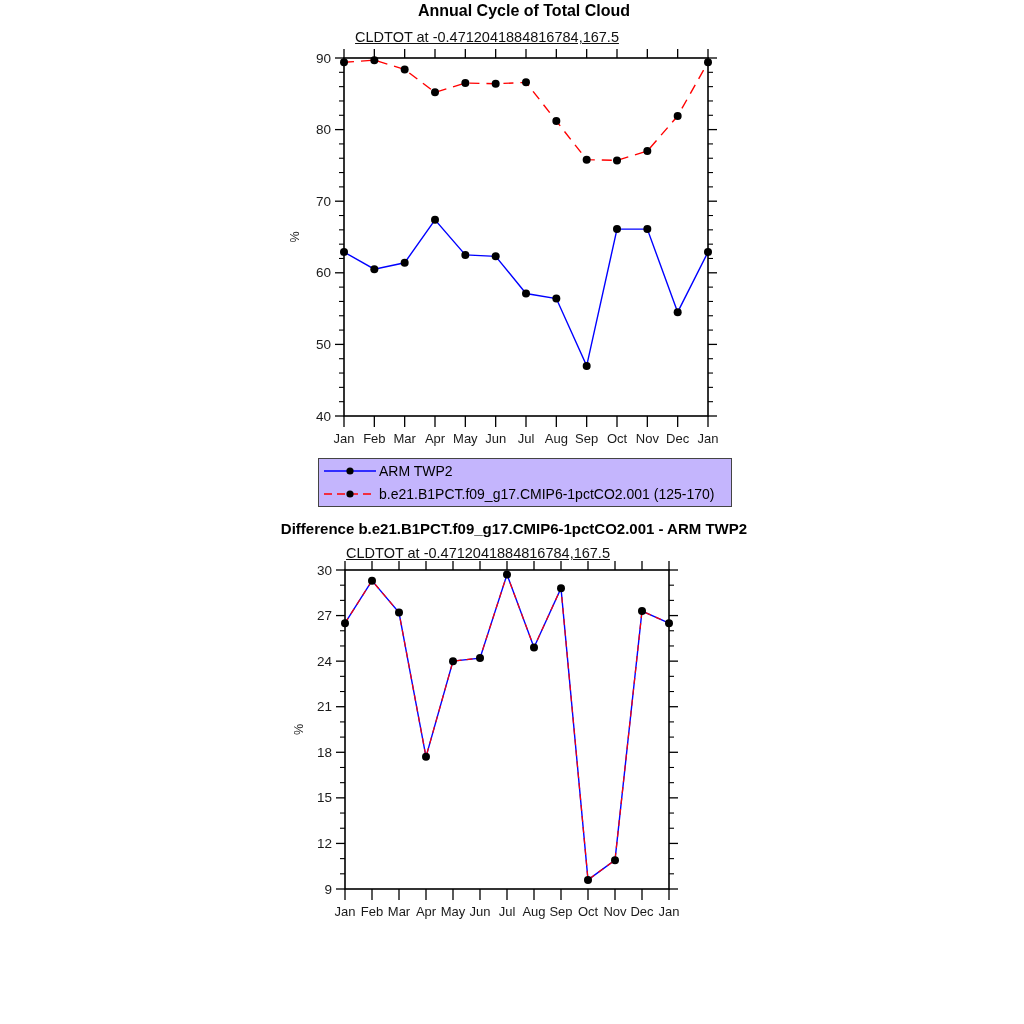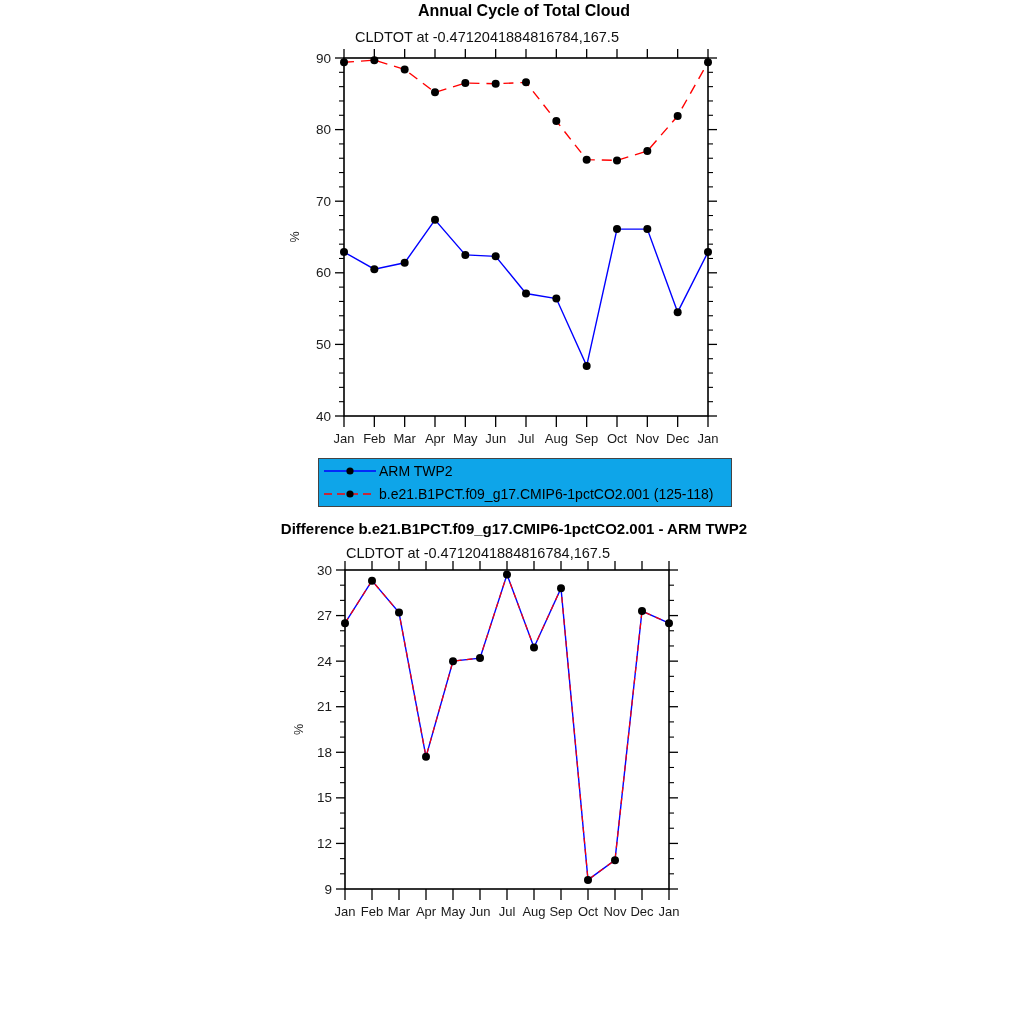--- a/index.html
+++ b/index.html
@@ -7,24 +7,24 @@
     position:relative;
     width:1024px;height:1024px;
     background:#ffffff;
     font-family:"Liberation Sans", sans-serif;
     color:#000;
     overflow:hidden;
   }
   .abs{position:absolute;transform:translateX(-50%);white-space:nowrap;}
   .chart-title{font-weight:bold;font-size:16px;color:#000;}
   .chart-title.small{font-size:15px;}
-  .chart-sub{font-size:14.5px;color:#111;}
+  .chart-sub{font-size:14.5px;color:#111;text-decoration:underline;}
   #legend-box{
     position:absolute;left:318px;top:458px;width:414px;height:49px;
-    border:1px solid #444;background:#0ea5e9;box-sizing:border-box;
+    border:1px solid #444;background:#c4b5fd;box-sizing:border-box;
     display:flex;flex-direction:column;justify-content:center;
     padding-left:3px;
   }
   .legend-row{display:flex;align-items:center;height:23px;font-size:14px;}
   .legend-row svg{flex:0 0 auto;display:block;}
   .legend-label{margin-left:1px;color:#000;}
   #plots{position:absolute;left:0;top:0;}
   text{font-family:"Liberation Sans", sans-serif;}
 </style>
 </head>
@@ -284,21 +284,21 @@
         <line x1="2" y1="7" x2="54" y2="7" stroke-width="1.4" stroke="#0000ff"></line>
         <circle cx="28" cy="7" r="3.6" fill="#000"></circle>
       </svg>
       <span class="legend-label">ARM TWP2</span>
     </div>
     <div class="legend-row">
       <svg width="56" height="14">
         <line x1="2" y1="7" x2="54" y2="7" stroke-width="1.4" stroke-dasharray="8,5" stroke="#ff0000"></line>
         <circle cx="28" cy="7" r="3.6" fill="#000"></circle>
       </svg>
-      <span class="legend-label">b.e21.B1PCT.f09_g17.CMIP6-1pctCO2.001 (125-118)</span>
+      <span class="legend-label">b.e21.B1PCT.f09_g17.CMIP6-1pctCO2.001 (125-170)</span>
     </div>
   </div>
 
   <div class="abs chart-title small" style="left:490px;top:520px;margin-left:24px;">Difference b.e21.B1PCT.f09_g17.CMIP6-1pctCO2.001 - ARM TWP2</div>
 
   <div class="abs chart-sub" style="left:478px;top:545px;">CLDTOT at -0.4712041884816784,167.5</div>
 
 </div>
 
 </body></html>

